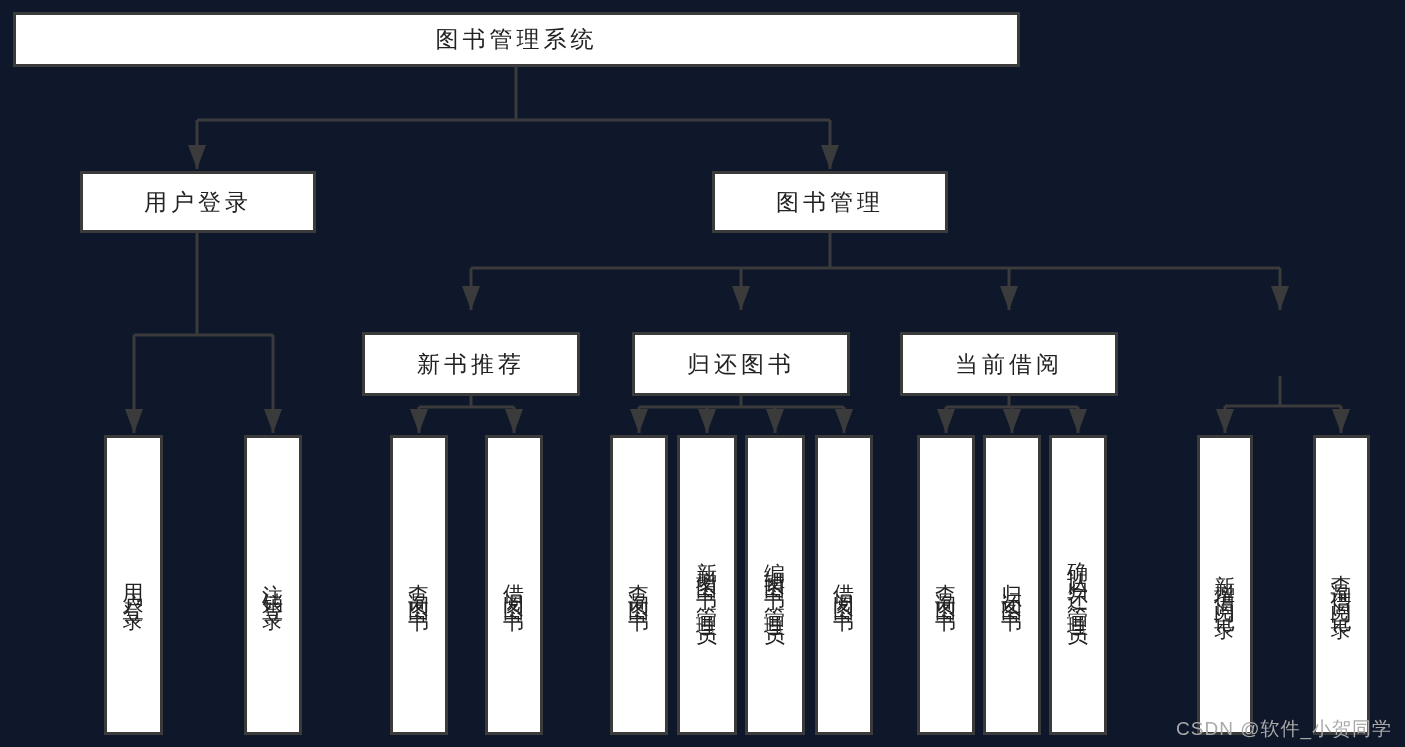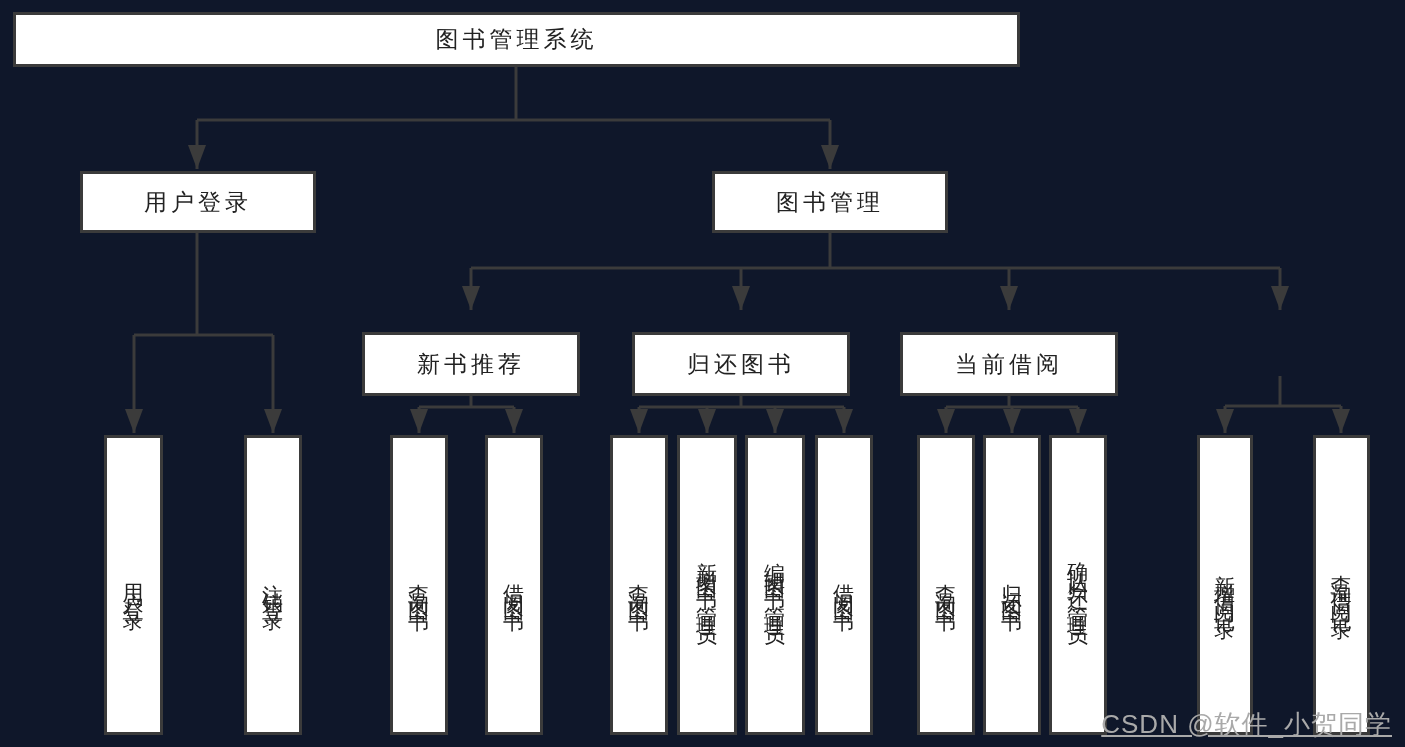--- a/index.html
+++ b/index.html
@@ -15,22 +15,22 @@
   .box .hlabel{font-size:23px;letter-spacing:4px;color:#222;white-space:nowrap;}
   .root{left:13px;top:12px;width:1007px;height:55px;}
   .lvl1{top:171px;width:236px;height:62px;}
   .lvl2{top:332px;width:218px;height:64px;}
   .leaf{top:435px;height:300px;}
   .vtext{
     writing-mode:vertical-rl;text-orientation:mixed;
     font-size:21px;letter-spacing:9px;line-height:1;color:#222;white-space:nowrap;
   }
   .watermark{
-    position:absolute;right:13px;bottom:5px;font-size:26px;color:#a9a9a9;
-    letter-spacing:1px;white-space:nowrap;text-decoration:underline;
+    position:absolute;right:13px;bottom:5px;font-size:19px;color:#a9a9a9;
+    letter-spacing:1px;white-space:nowrap;
   }
 </style>
 </head>
 <body>
 
 <div class="canvas">
 
   <svg class="wires" width="1405" height="747" viewBox="0 0 1405 747" xmlns="http://www.w3.org/2000/svg">
     <defs>
       <marker id="ah" markerUnits="userSpaceOnUse" markerWidth="26" markerHeight="20" refX="24" refY="9" orient="auto">

